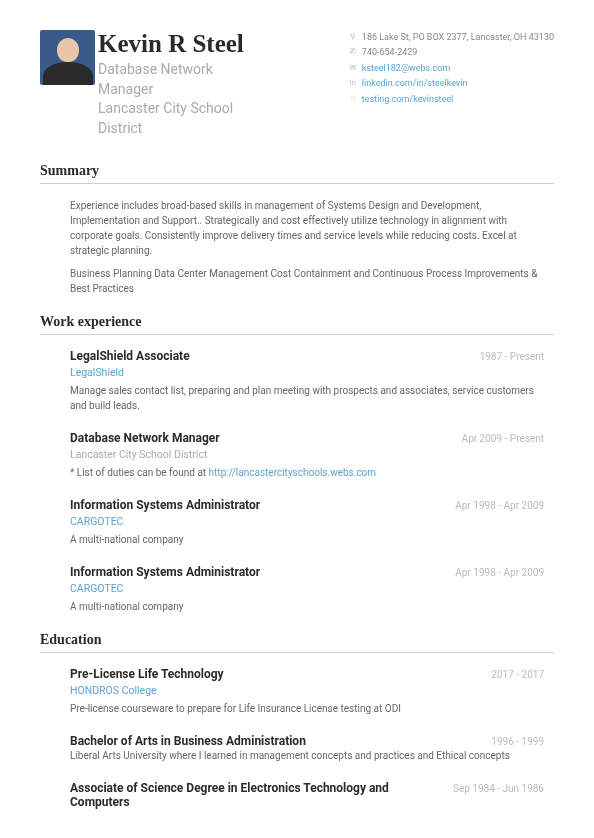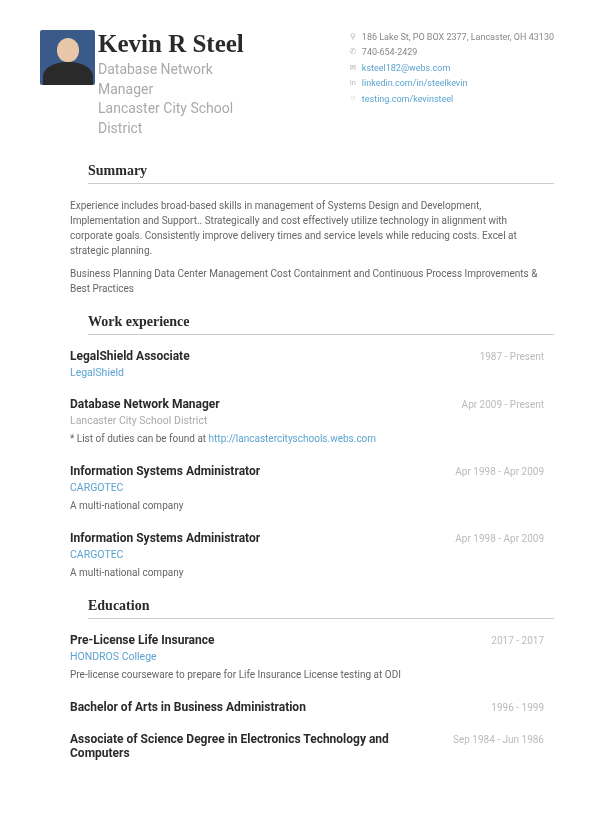--- a/index.html
+++ b/index.html
@@ -33,21 +33,21 @@
 }
 .title { font-size: 14px; color: #aaa; line-height: 1.4; max-width: 170px; }
 .contact { font-size: 9px; color: #888; line-height: 1.6; }
 .contact-row { display: flex; align-items: center; gap: 5px; margin-bottom: 1px; }
 .contact-icon { width: 8px; display: inline-block; text-align: center; font-size: 8px; color: #bbb; }
 .contact-link { color: #5ba3d0; }
 .section { margin-bottom: 18px; }
 .section-title {
   font-family: Georgia, "Times New Roman", serif;
   font-size: 14px; font-weight: bold; color: #2a2a2a;
-  border-bottom: 1px solid #ccc; padding-bottom: 4px; margin-bottom: 14px; margin-left: 48px;
+  border-bottom: 1px solid #ccc; padding-bottom: 4px; margin-bottom: 14px;
 }
 .content-indent { padding-left: 30px; padding-right: 10px; }
 .summary-text { font-size: 10px; color: #666; line-height: 1.5; margin-bottom: 8px; }
 .job { margin-bottom: 18px; }
 .job-header { display: flex; justify-content: space-between; align-items: baseline; gap: 6px; }
 .job-title { font-size: 12px; font-weight: bold; color: #2a2a2a; }
 .job-dates { font-size: 10px; color: #bbb; }
 .job-company { font-size: 10.5px; margin: 3px 0 4px; }
 .company-link { color: #5ba3d0; }
 .company-plain { color: #aaa; }
@@ -101,20 +101,21 @@
 <div class="section">
   <div class="section-title">Work experience</div>
   <div class="content-indent">
 
     <div class="job">
       <div class="job-header">
         <span class="job-title">LegalShield Associate</span>
         <span class="job-dates">1987 - Present</span>
       </div>
       <div class="job-company company-link">LegalShield</div>
+      <div class="job-desc">Manage sales contact list, preparing and plan meeting with prospects and associates, service customers and build leads.</div>
     </div>
 
     <div class="job">
       <div class="job-header">
         <span class="job-title">Database Network Manager</span>
         <span class="job-dates">Apr 2009 - Present</span>
       </div>
       <div class="job-company company-plain">Lancaster City School District</div>
       <div class="job-desc">
         <span>* List of duties can be found at </span><span class="inline-link">http://lancastercityschools.webs.com</span>
@@ -141,32 +142,33 @@
 
   </div>
 </div>
 
 <div class="section">
   <div class="section-title">Education</div>
   <div class="content-indent">
 
     <div class="job">
       <div class="job-header">
-        <span class="job-title">Pre-License Life Insurance</span>
+        <span class="job-title">Pre-License Life Technology</span>
         <span class="job-dates">2017 - 2017</span>
       </div>
       <div class="job-company company-link">HONDROS College</div>
       <div class="job-desc">Pre-license courseware to prepare for Life Insurance License testing at ODI</div>
     </div>
 
     <div class="job">
       <div class="job-header">
         <span class="job-title">Bachelor of Arts in Business Administration</span>
         <span class="job-dates">1996 - 1999</span>
       </div>
+      <div class="job-desc">Liberal Arts University where I learned in management concepts and practices and Ethical concepts</div>
     </div>
 
     <div class="job">
       <div class="job-header">
         <span class="job-title" style="max-width:340px">Associate of Science Degree in Electronics Technology and Computers</span>
         <span class="job-dates">Sep 1984 - Jun 1986</span>
       </div>
     </div>
 
   </div>

